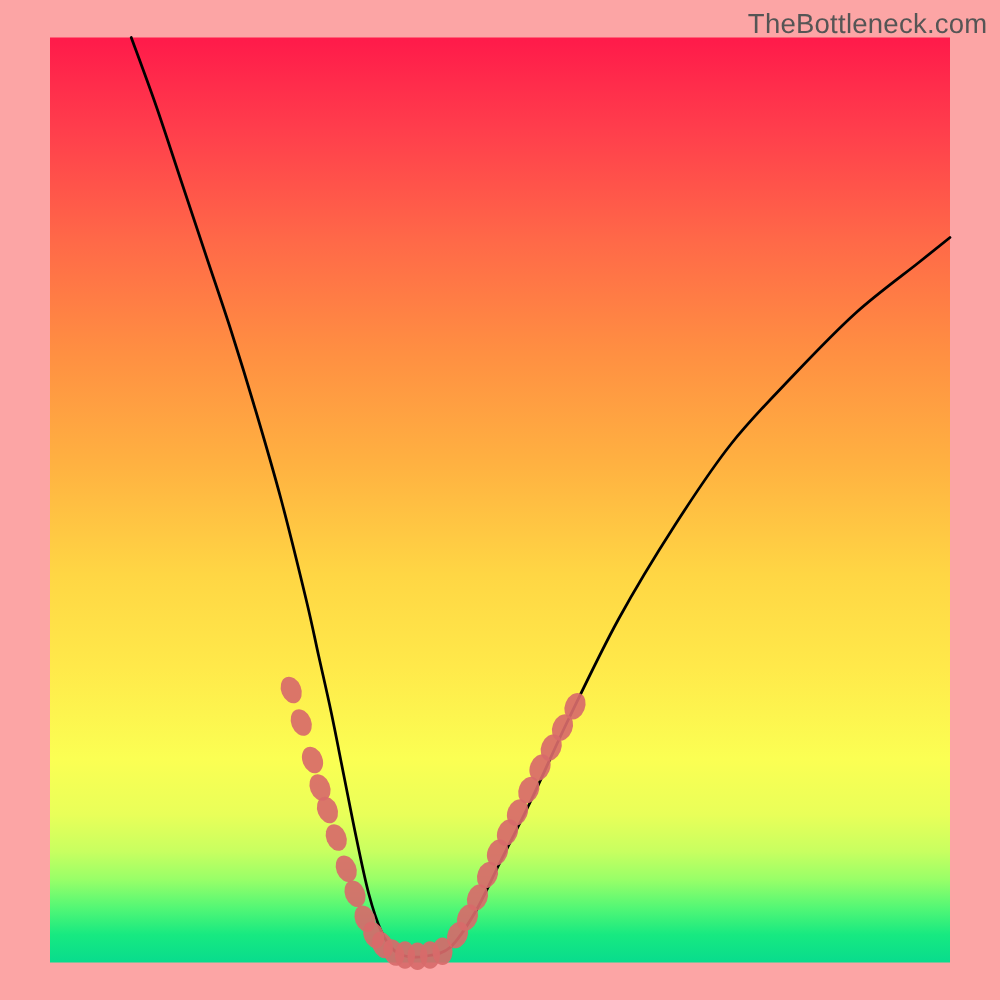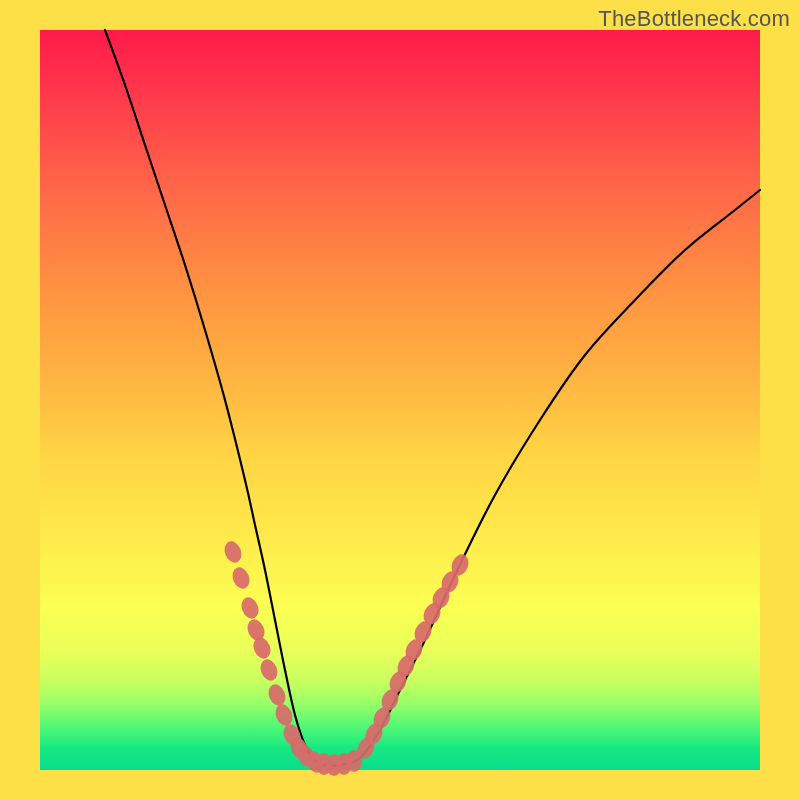--- a/index.html
+++ b/index.html
@@ -8,21 +8,21 @@
     width: 800px;
     height: 800px;
     overflow: hidden;
     background: #000;
     font-family: Arial, Helvetica, sans-serif;
   }
   .frame {
     position: relative;
     width: 800px;
     height: 800px;
-    background: #fde047;
+    background: #fca5a5;
   }
   .plot-area {
     position: absolute;
     left: 40px;
     top: 30px;
     width: 720px;
     height: 740px;
     background: linear-gradient(
       to bottom,
       #ff1a4a 0%,

